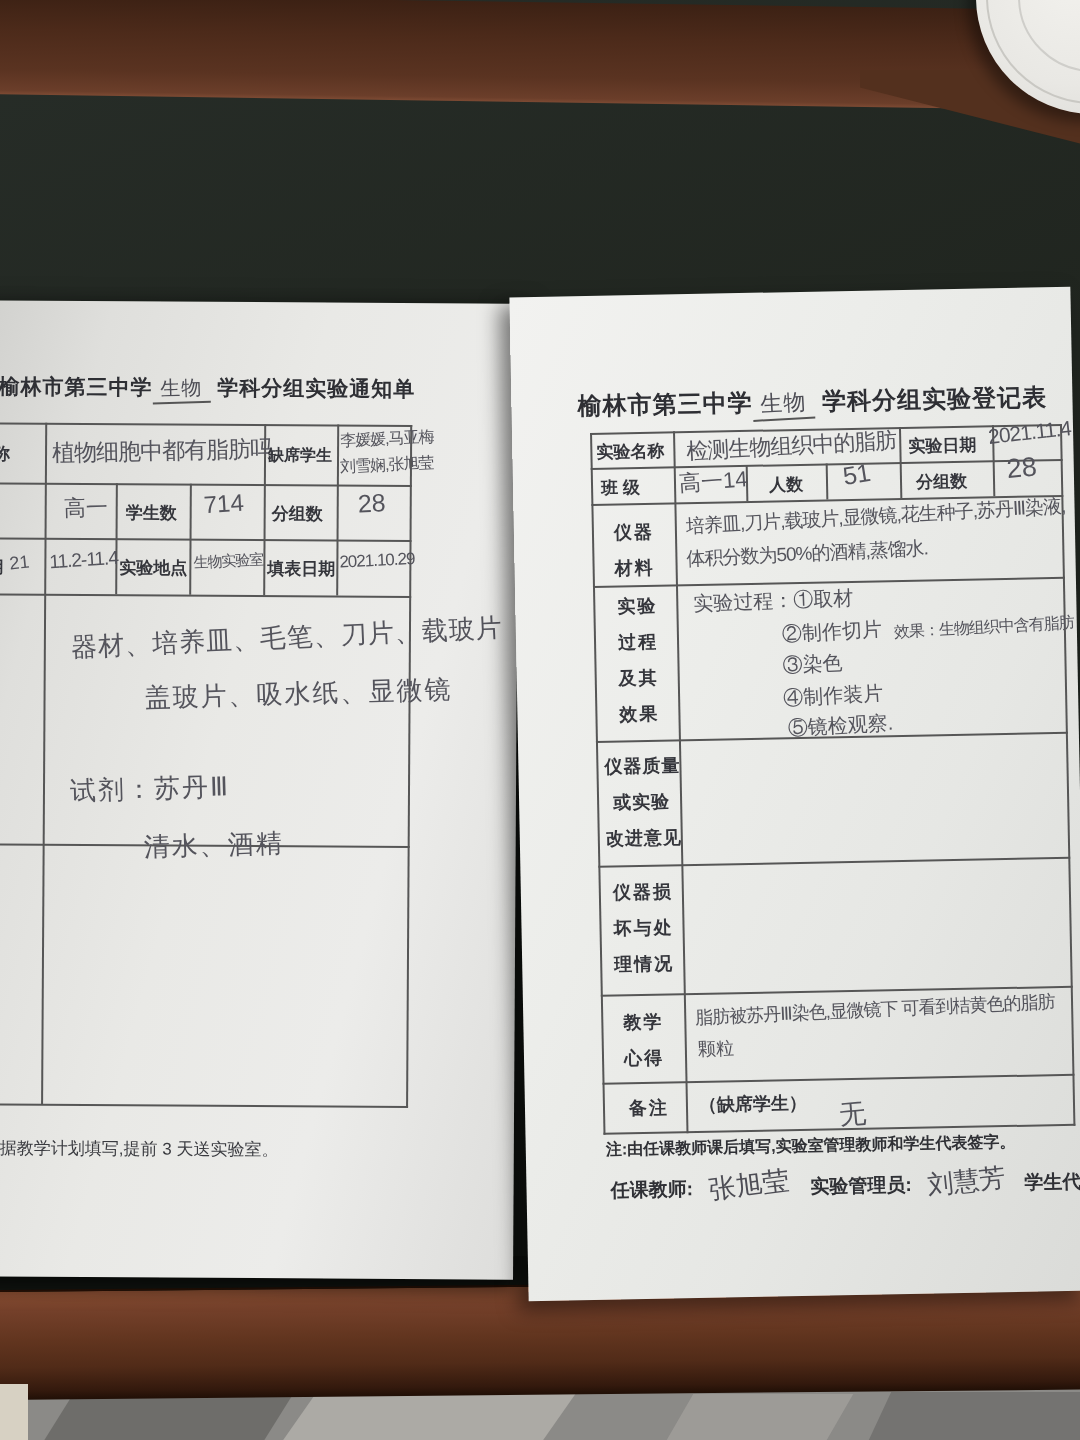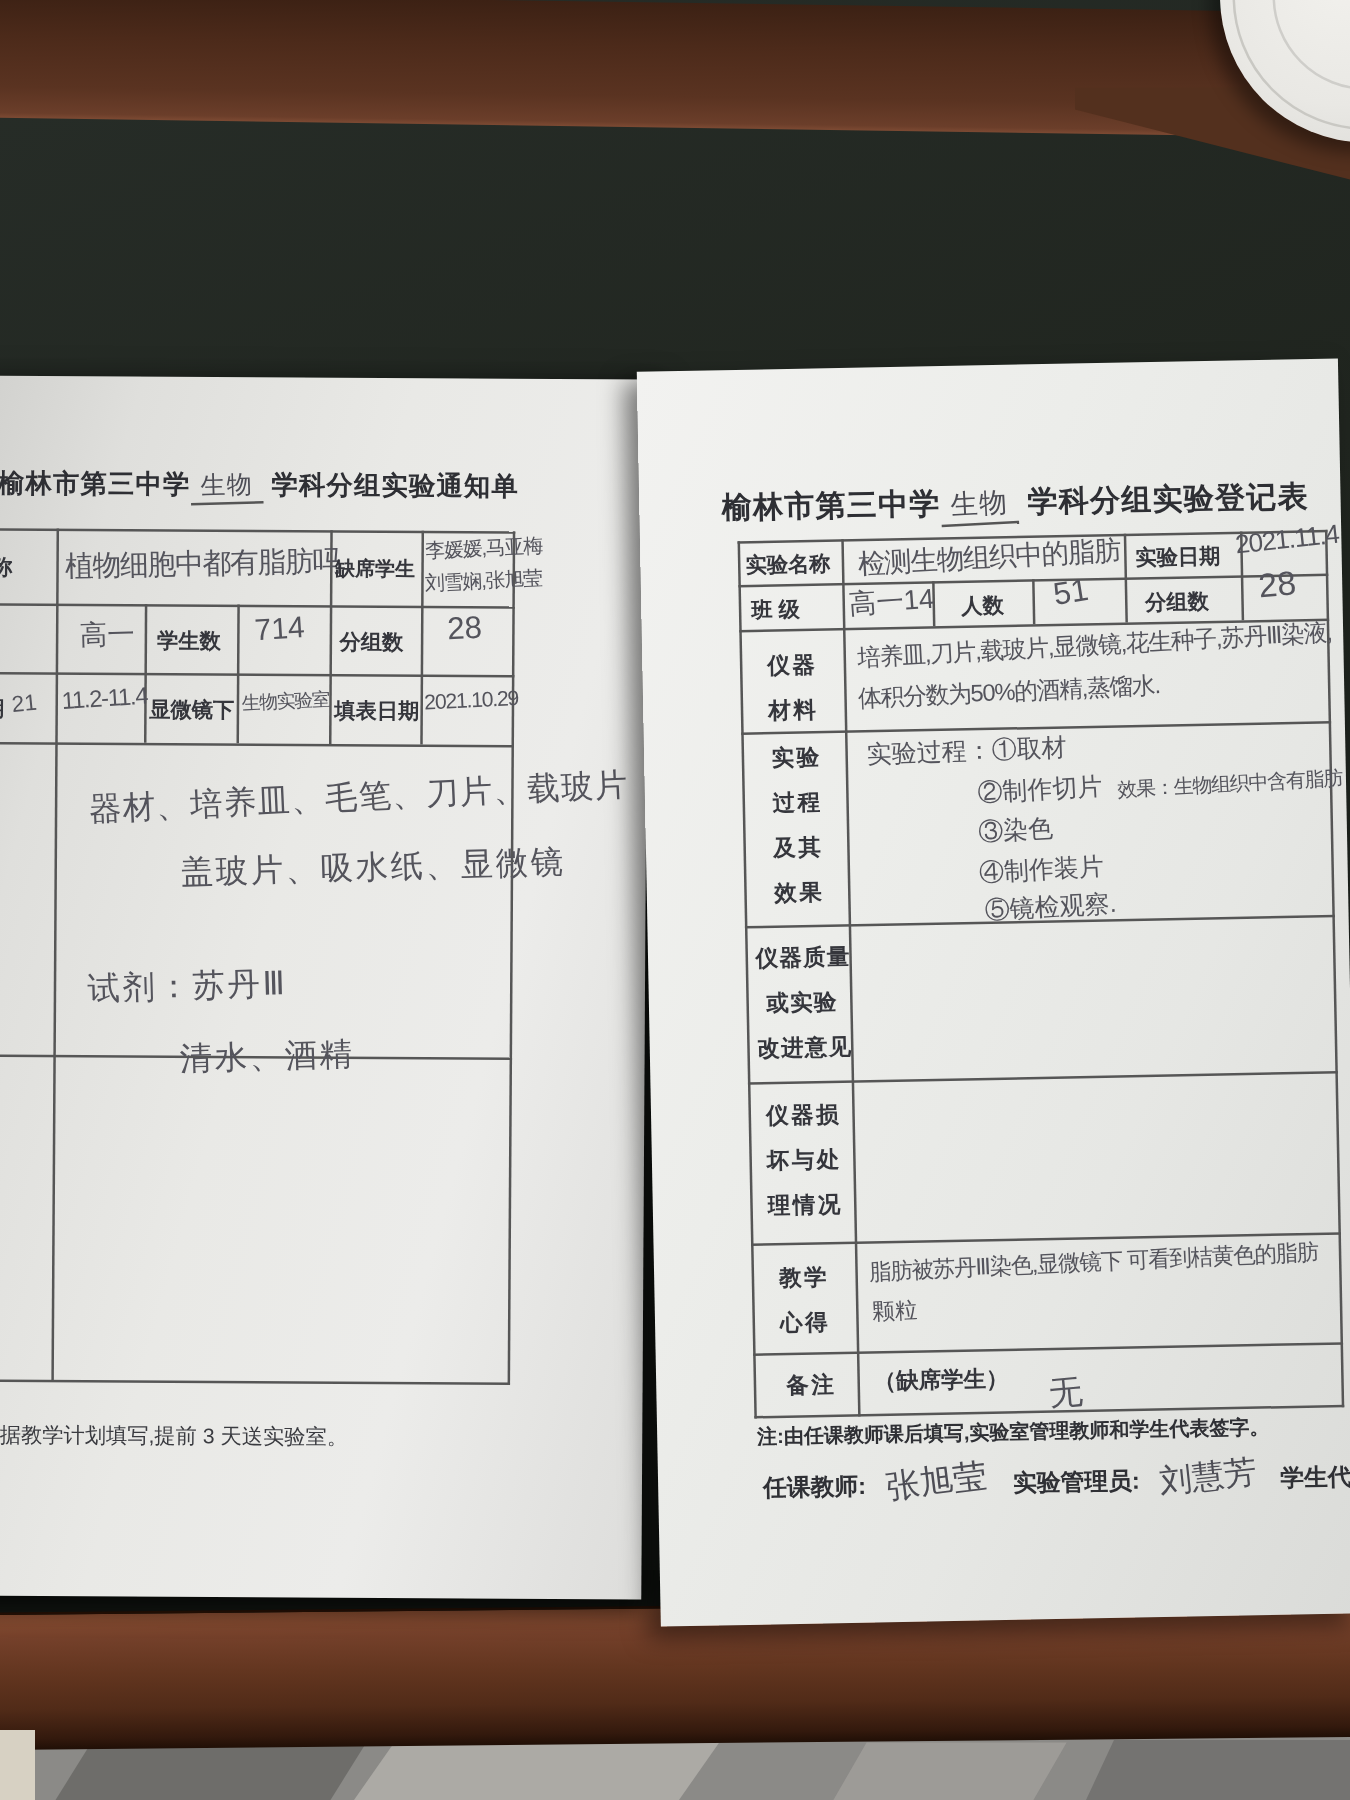--- a/index.html
+++ b/index.html
@@ -93,21 +93,21 @@
 
       <div class="hw" style="left:96px;top:70px;font-size:22px;transform:rotate(-2deg);">高一</div>
       <div class="plabel" style="left:158px;top:78px;font-size:17px;">学生数</div>
       <div class="hw" style="left:236px;top:66px;font-size:24px;transform:rotate(-4deg);">714</div>
       <div class="plabel" style="left:304px;top:78px;font-size:17px;">分组数</div>
       <div class="hw" style="left:390px;top:64px;font-size:25px;transform:rotate(-3deg);">28</div>
 
       <div class="plabel" style="left:2px;top:133px;font-size:17px;">日期</div>
       <div class="hw" style="left:42px;top:130px;font-size:18px;transform:rotate(-6deg);">21</div>
       <div class="hw" style="left:82px;top:126px;font-size:19px;letter-spacing:-1px;transform:rotate(-4deg);">11.2-11.4</div>
-      <div class="plabel" style="left:152px;top:133px;font-size:17px;">显微镜下</div>
+      <div class="plabel" style="left:152px;top:133px;font-size:17px;">实验地点</div>
       <div class="hw" style="left:226px;top:128px;font-size:15px;letter-spacing:-1px;transform:rotate(-3deg);">生物实验室</div>
       <div class="plabel" style="left:300px;top:133px;font-size:17px;font-family:Liberation Serif, serif;">填表日期</div>
       <div class="hw" style="left:372px;top:126px;font-size:17px;letter-spacing:-1px;transform:rotate(-3deg);">2021.10.29</div>
 
       <div class="hw" style="left:104px;top:196px;font-size:26px;letter-spacing:1px;transform:rotate(-3deg);">器材、培养皿、毛笔、刀片、载玻片</div>
       <div class="hw" style="left:178px;top:252px;font-size:26px;letter-spacing:2px;transform:rotate(-2deg);">盖玻片、吸水纸、显微镜</div>
       <div class="hw" style="left:104px;top:348px;font-size:26px;letter-spacing:2px;transform:rotate(-2deg);">试剂：苏丹Ⅲ</div>
       <div class="hw" style="left:178px;top:404px;font-size:26px;letter-spacing:2px;transform:rotate(-2deg);">清水、酒精</div>
     </div>
 

